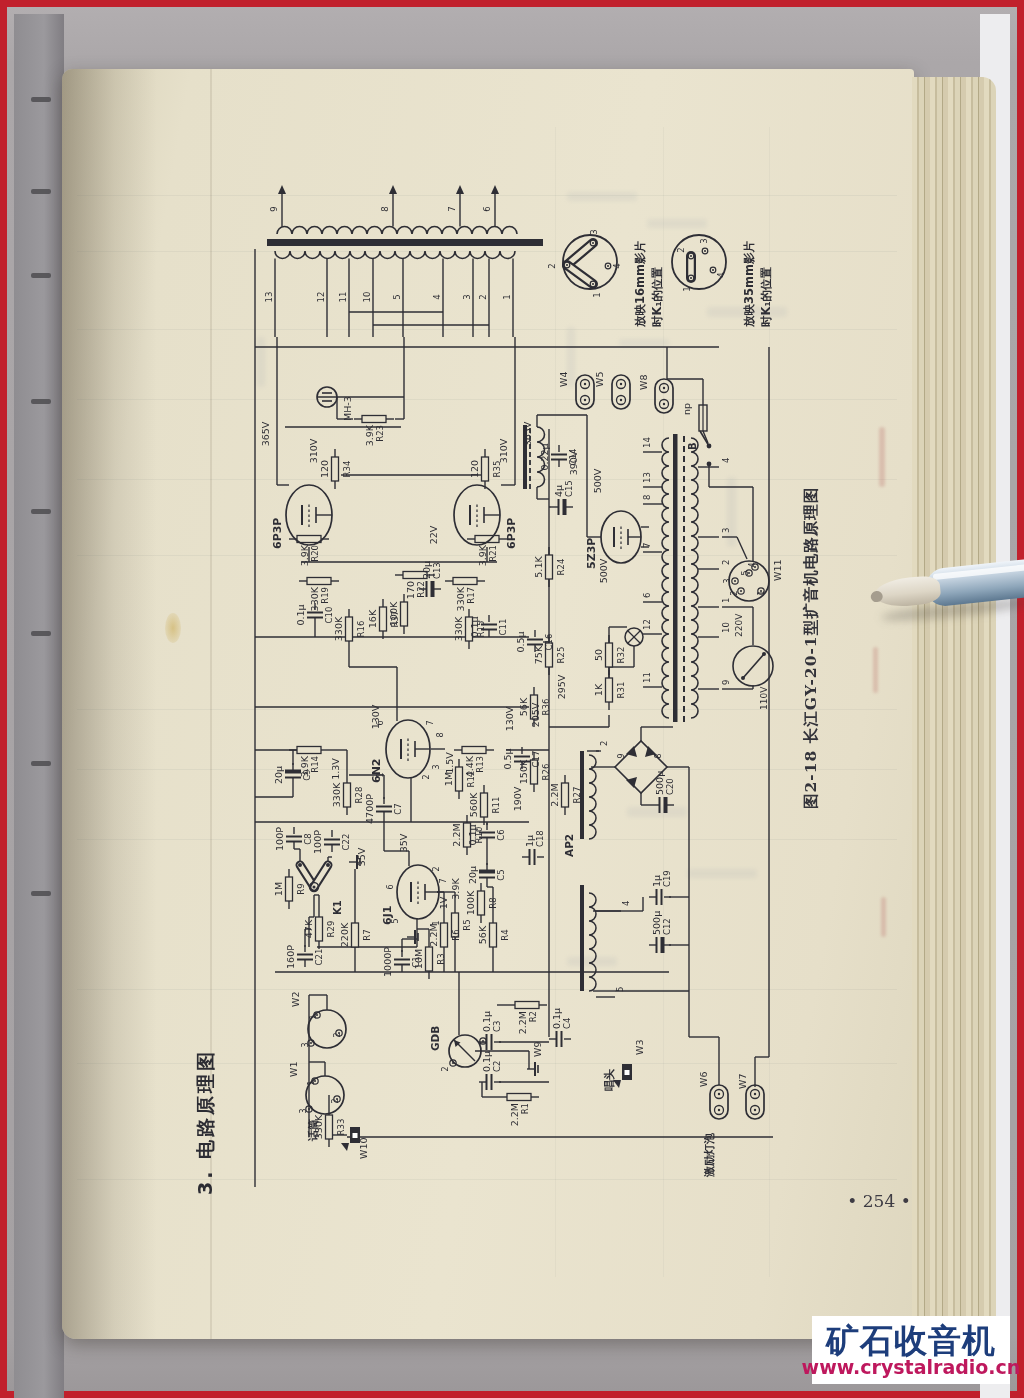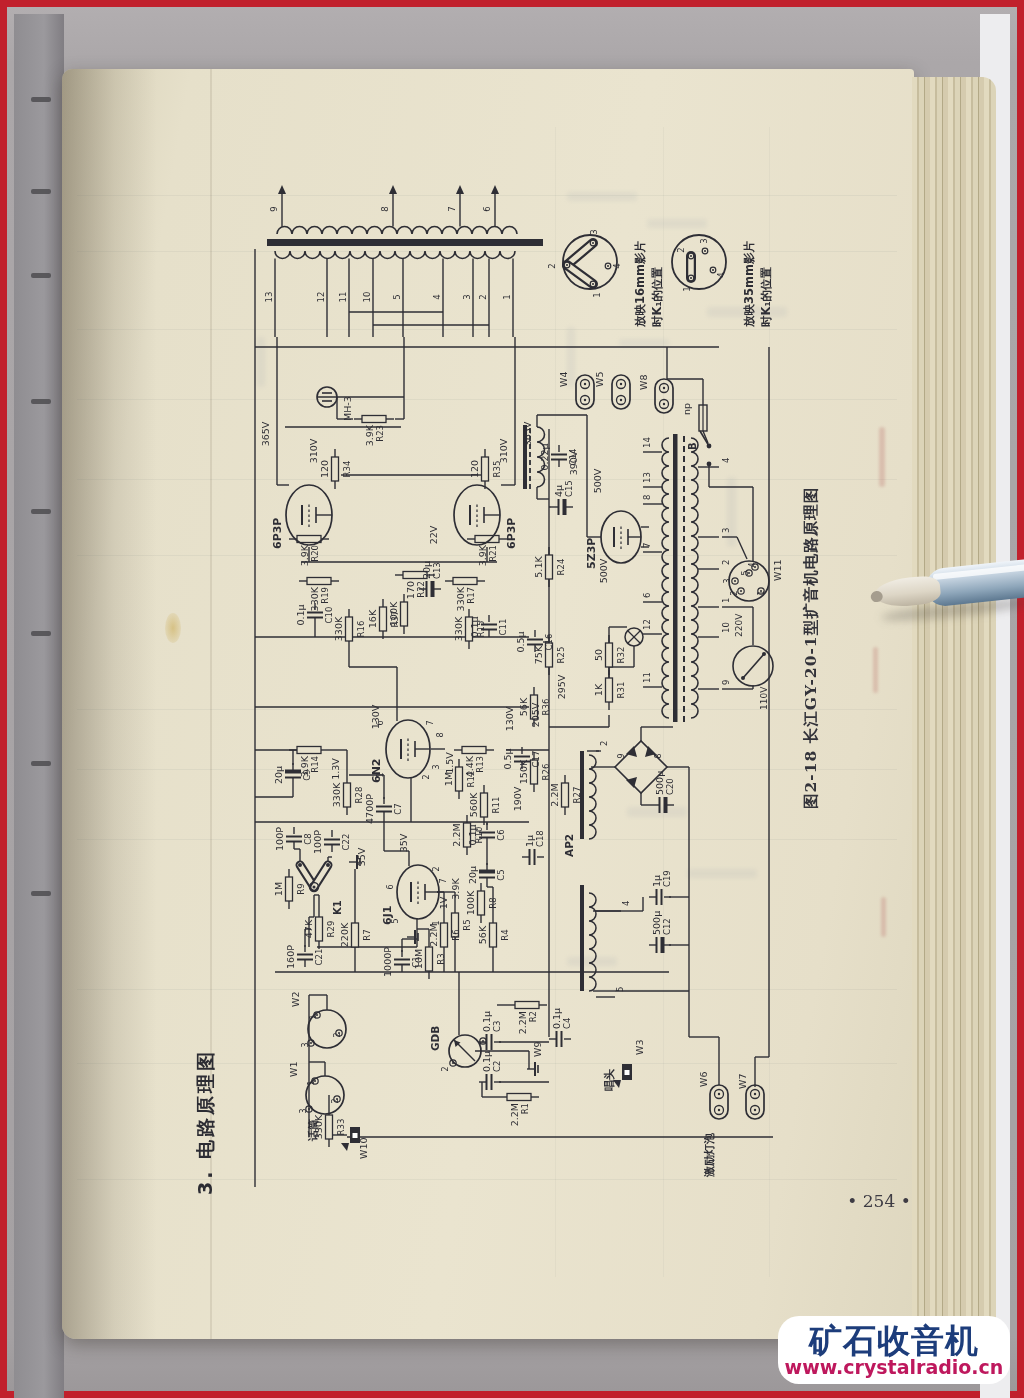--- a/index.html
+++ b/index.html
@@ -49,22 +49,22 @@
   #pen .shadow{position:absolute;left:10px;top:52px;width:150px;height:14px;border-radius:50%;
     background:rgba(60,55,50,.25);filter:blur(4px);}
   #pen .tip{position:absolute;left:6px;top:22px;width:66px;height:28px;
     border-radius:60% 35% 35% 60%/55% 40% 40% 55%;
     background:linear-gradient(180deg,#f0ece3 0%,#ddd6c6 55%,#bdb4a2 100%);}
   #pen .tip-pt{position:absolute;left:2px;top:32px;width:12px;height:11px;border-radius:50%;background:#a59d8e;}
   #pen .body{position:absolute;left:58px;top:16px;width:118px;height:38px;border-radius:19px 6px 6px 19px;
     background:linear-gradient(180deg,#eff4f9 0%,#c5d3e0 30%,#8ea6ba 68%,#5d7890 100%);}
   #pen .body::after{content:"";position:absolute;left:8px;top:5px;width:100px;height:6px;border-radius:3px;background:rgba(255,255,255,.75);}
   
-  #watermark{position:absolute;right:7px;bottom:7px;width:232px;height:68px;background:#ffffff;
-    display:flex;flex-direction:column;align-items:center;justify-content:center;gap:1px;border-radius:21px;}
+  #watermark{position:absolute;right:7px;bottom:7px;width:198px;height:68px;background:#ffffff;
+    display:flex;flex-direction:column;align-items:center;justify-content:center;gap:1px;}
   #watermark .l1{font-size:33px;font-weight:bold;color:#1d3d7b;letter-spacing:1px;line-height:1;}
   #watermark .l2{font-size:19px;font-weight:bold;color:#be185d;line-height:1;}
   text{font-family:"DejaVu Sans",sans-serif;}
 </style>
 </head>
 <body>
 
 <div id="frame">
   <div id="left-strip"></div>
   <div id="right-strip"></div>

